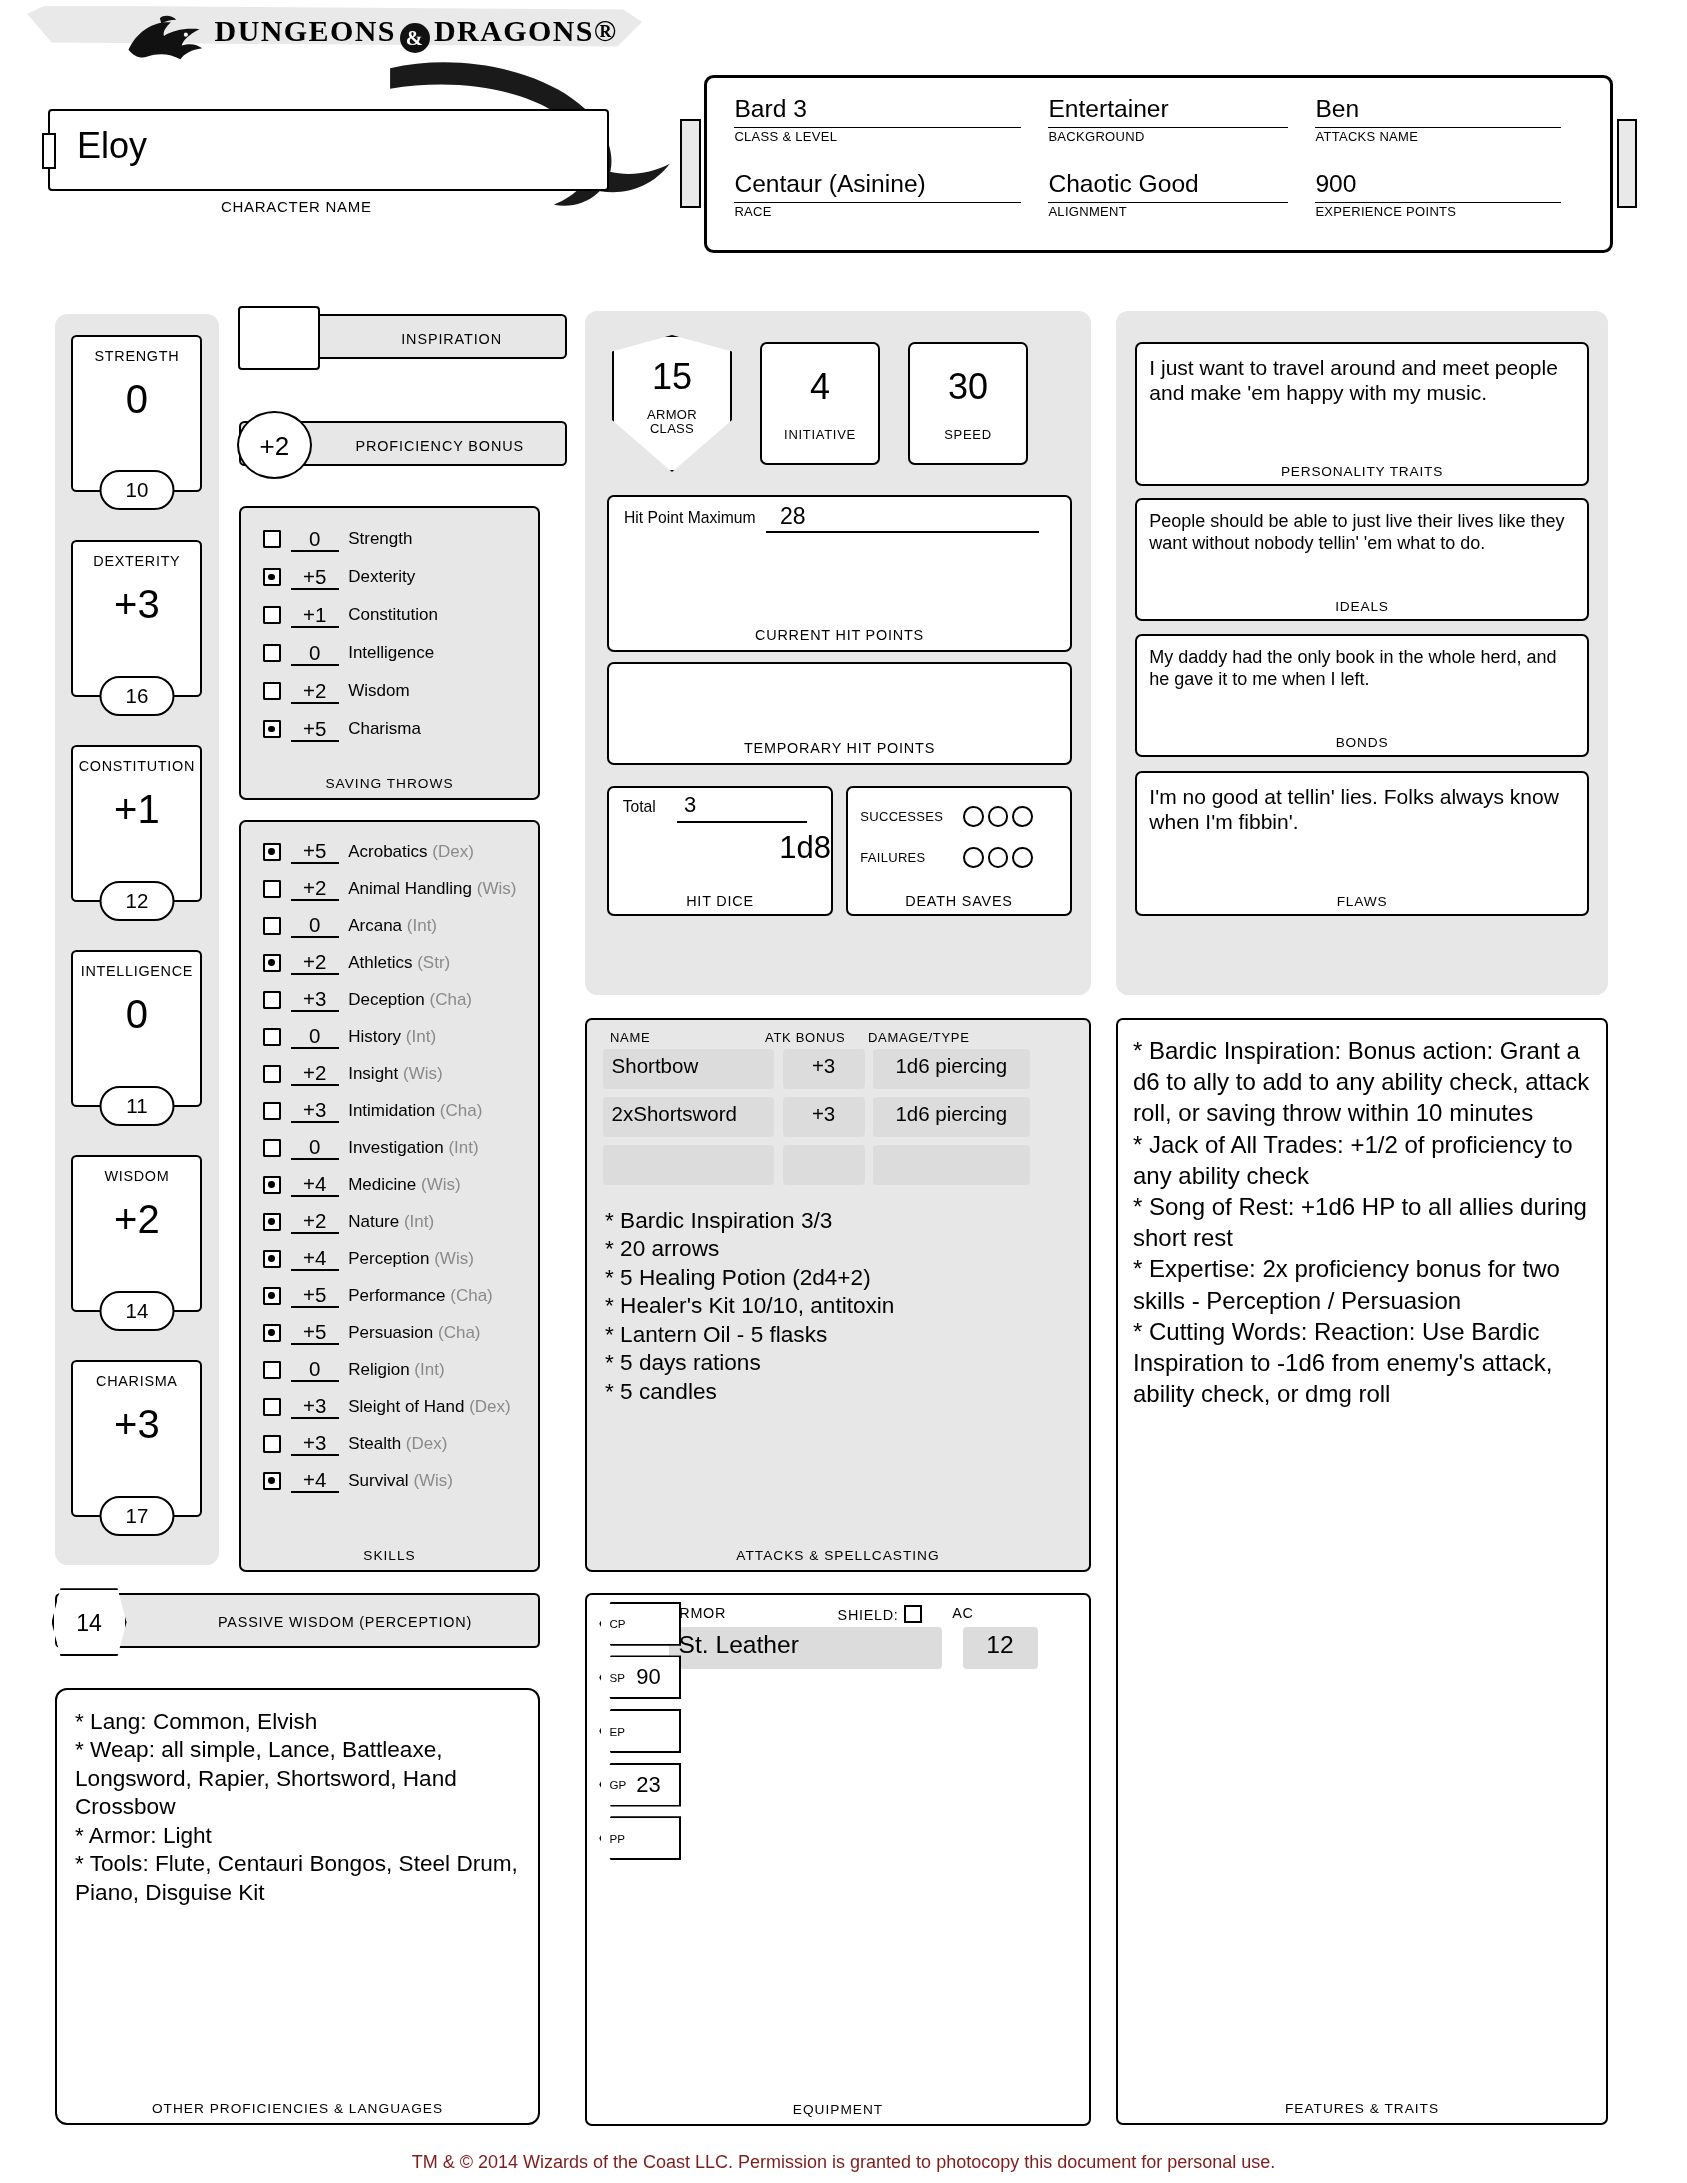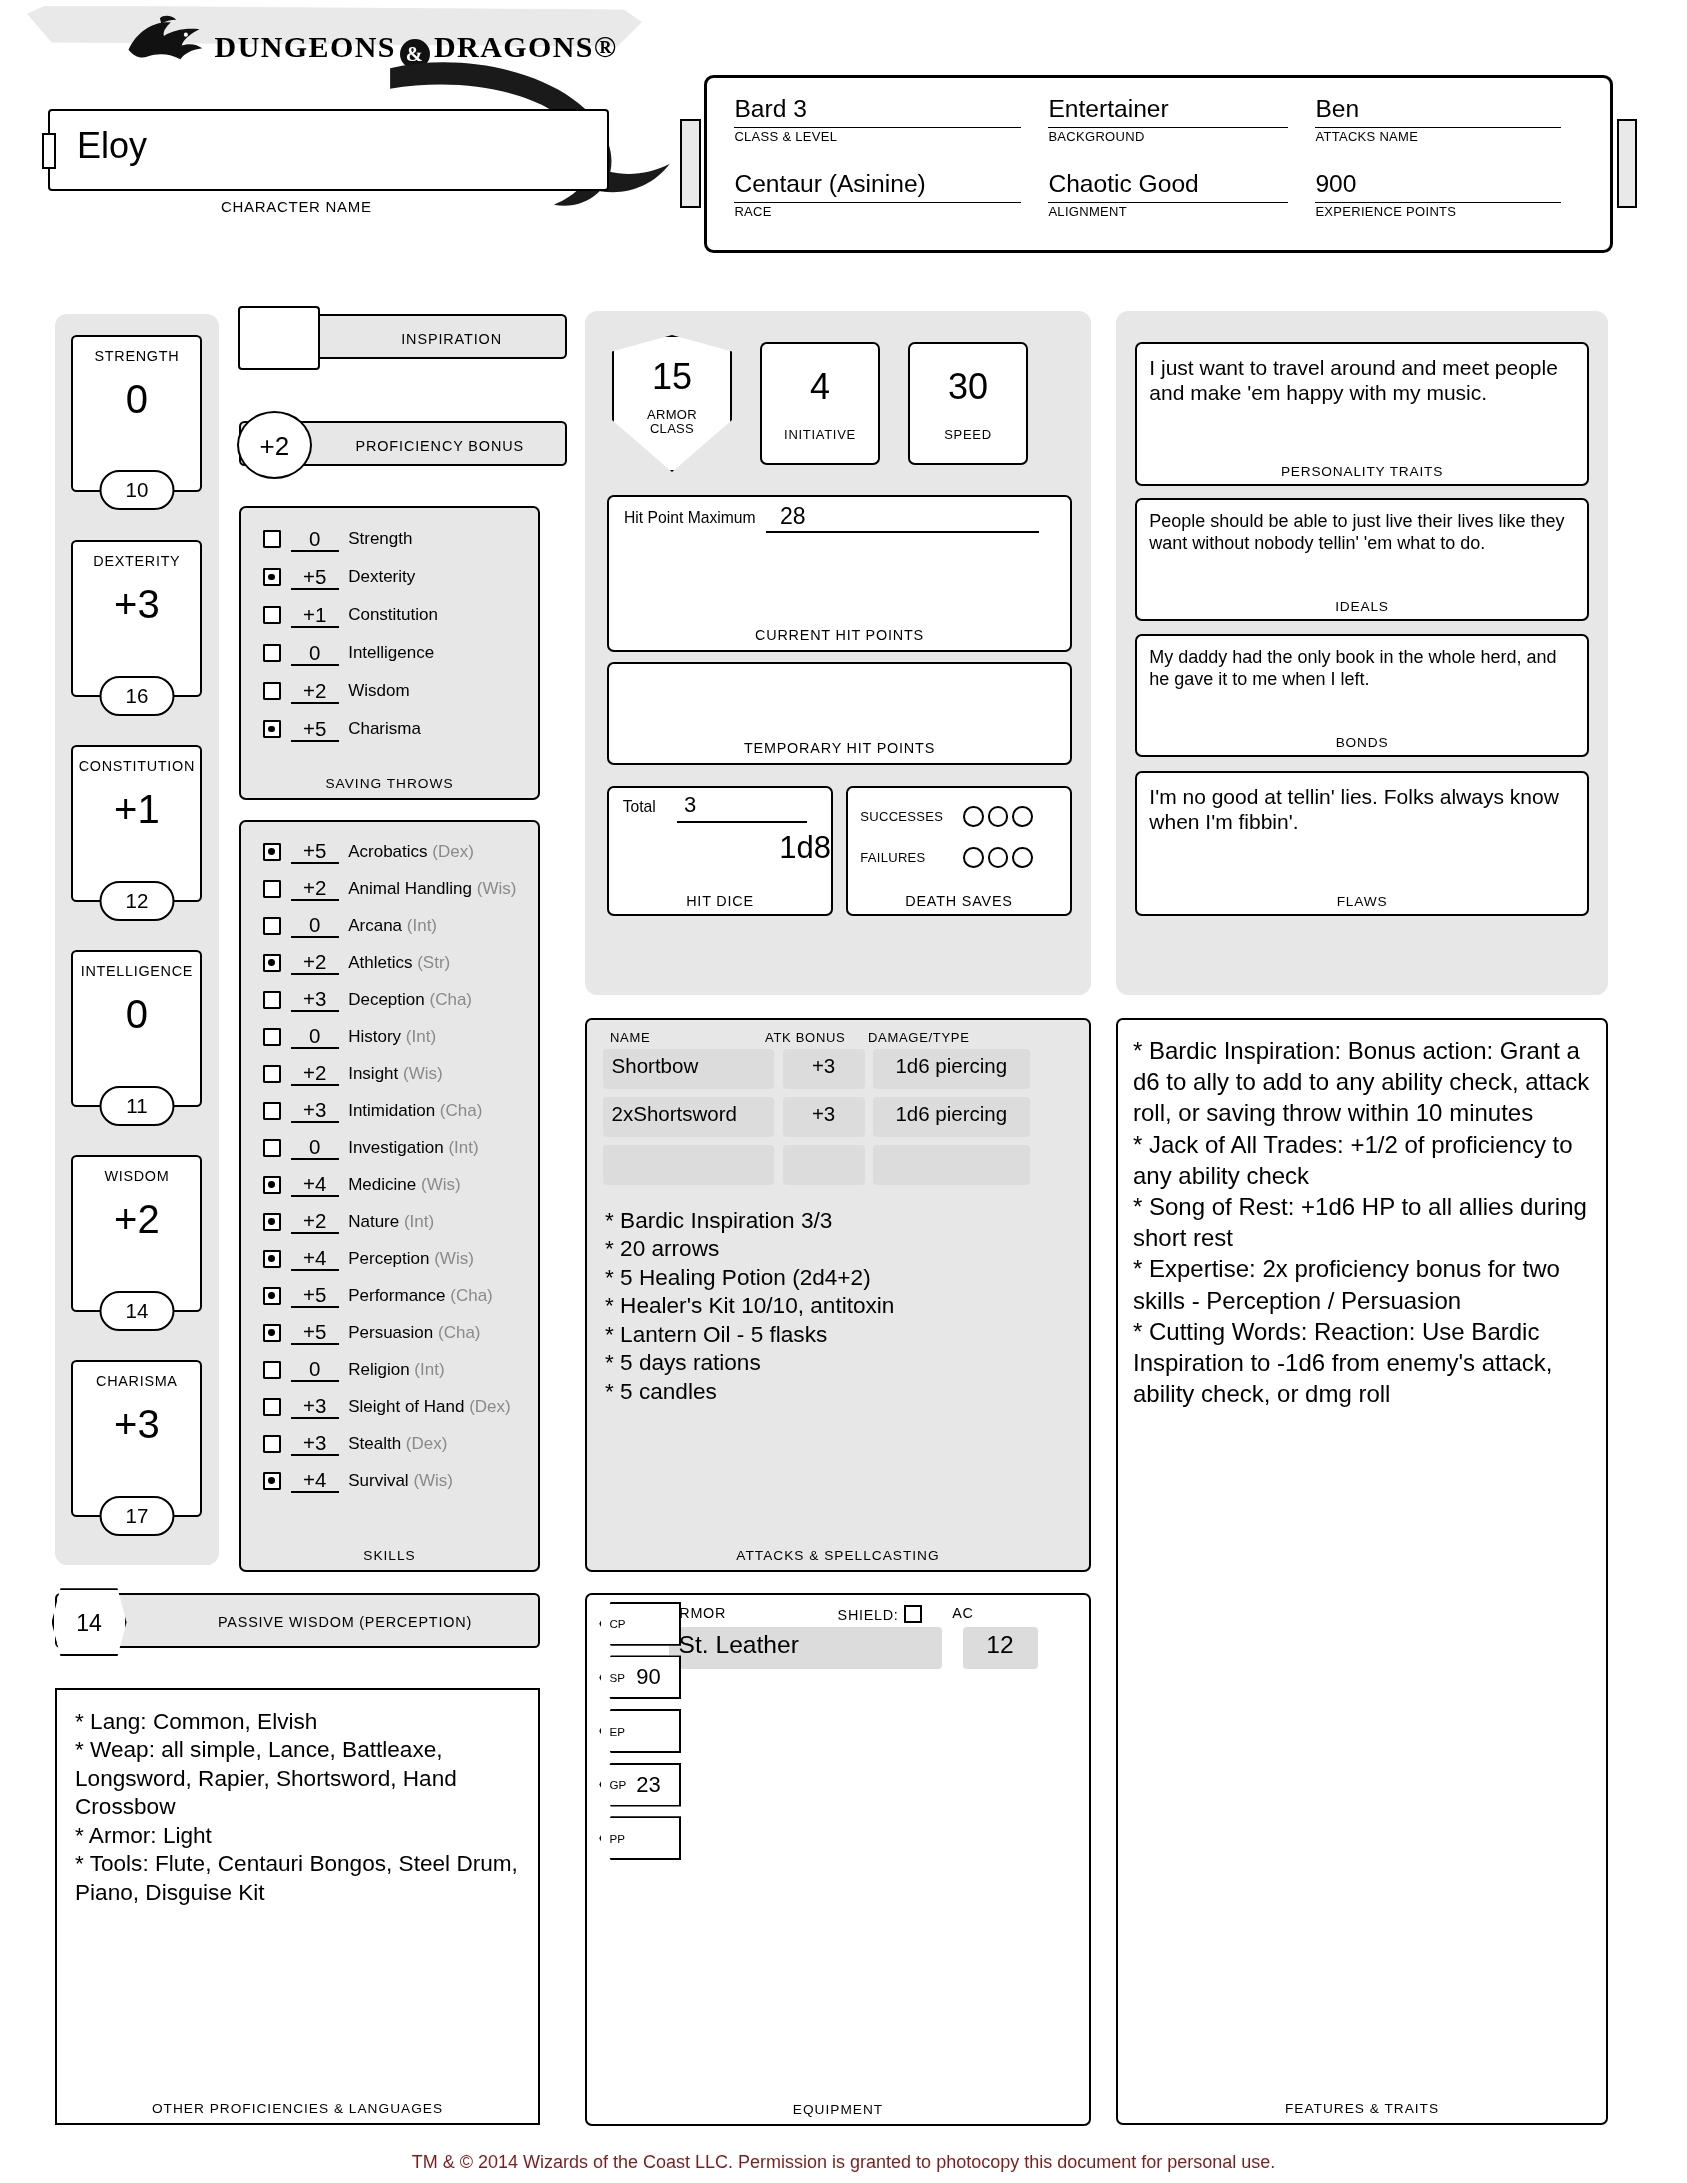--- a/index.html
+++ b/index.html
@@ -14,21 +14,21 @@
   }
   .sheet { position:absolute; inset:0; }
 
   
   .header { position:absolute; left:0; top:0; width:1687px; height:267px; }
   .hdr-banner {
     position:absolute; left:27px; top:5.5px; width:615px; height:41px;
     background: #e9e9e9;
     clip-path: polygon(0 20%, 3% 0, 97% 10%, 100% 40%, 96% 100%, 4% 90%);
   }
-  .logo-wrap { position:absolute; left:123px; top:13.7px; display:flex; align-items:flex-end; }
+  .logo-wrap { position:absolute; left:123px; top:13.7px; display:flex; align-items:flex-start; }
   .dragon {
     width:82px; height:55px; position:relative; margin-right:9.6px;
   }
   .dragon svg { position:absolute; left:0; top:0; }
   .logo-text {
     font-family:"Liberation Serif", serif;
     font-size:30px; font-weight:bold; letter-spacing:1.4px;
     white-space:nowrap;
   }
   .amp-circle {
@@ -141,21 +141,21 @@
   .passive .circ {
     position:absolute; left:-5.5px; top:-6.8px; width:75px; height:68px;
     border:2.7px solid #000; background:#fff; border-radius:5.5px;
     text-align:center; line-height:66px; font-size:23px;
     clip-path: polygon(12% 0,88% 0,100% 50%,88% 100%,12% 100%,0 50%);
   }
   .passive .t { position:absolute; left:161px; top:19px; font-size:14.4px; letter-spacing:0.8px; }
 
   .otherprof {
     position:absolute; left:55px; top:1688px; width:485px; height:437px;
-    border:2.7px solid #000; border-radius:0; background:#fff;
+    border:2.7px solid #000; border-radius:12px; background:#fff;
   }
   .bigtext { font-size:22.6px; line-height:1.26; padding:18px 18px 0 18px; white-space:pre-line;}
 
   
   .mid-frame { position:absolute; left:585px; top:311px; width:506px; height:684px;
      background:#e7e7e7; border-radius:12.3px; }
   .ac {
     position:absolute; left:612px; top:335px; width:120px; height:137px;
     background:#fff; border:2.7px solid #000;
     clip-path: polygon(50% 0, 100% 12%, 100% 62%, 50% 100%, 0 62%, 0 12%);

